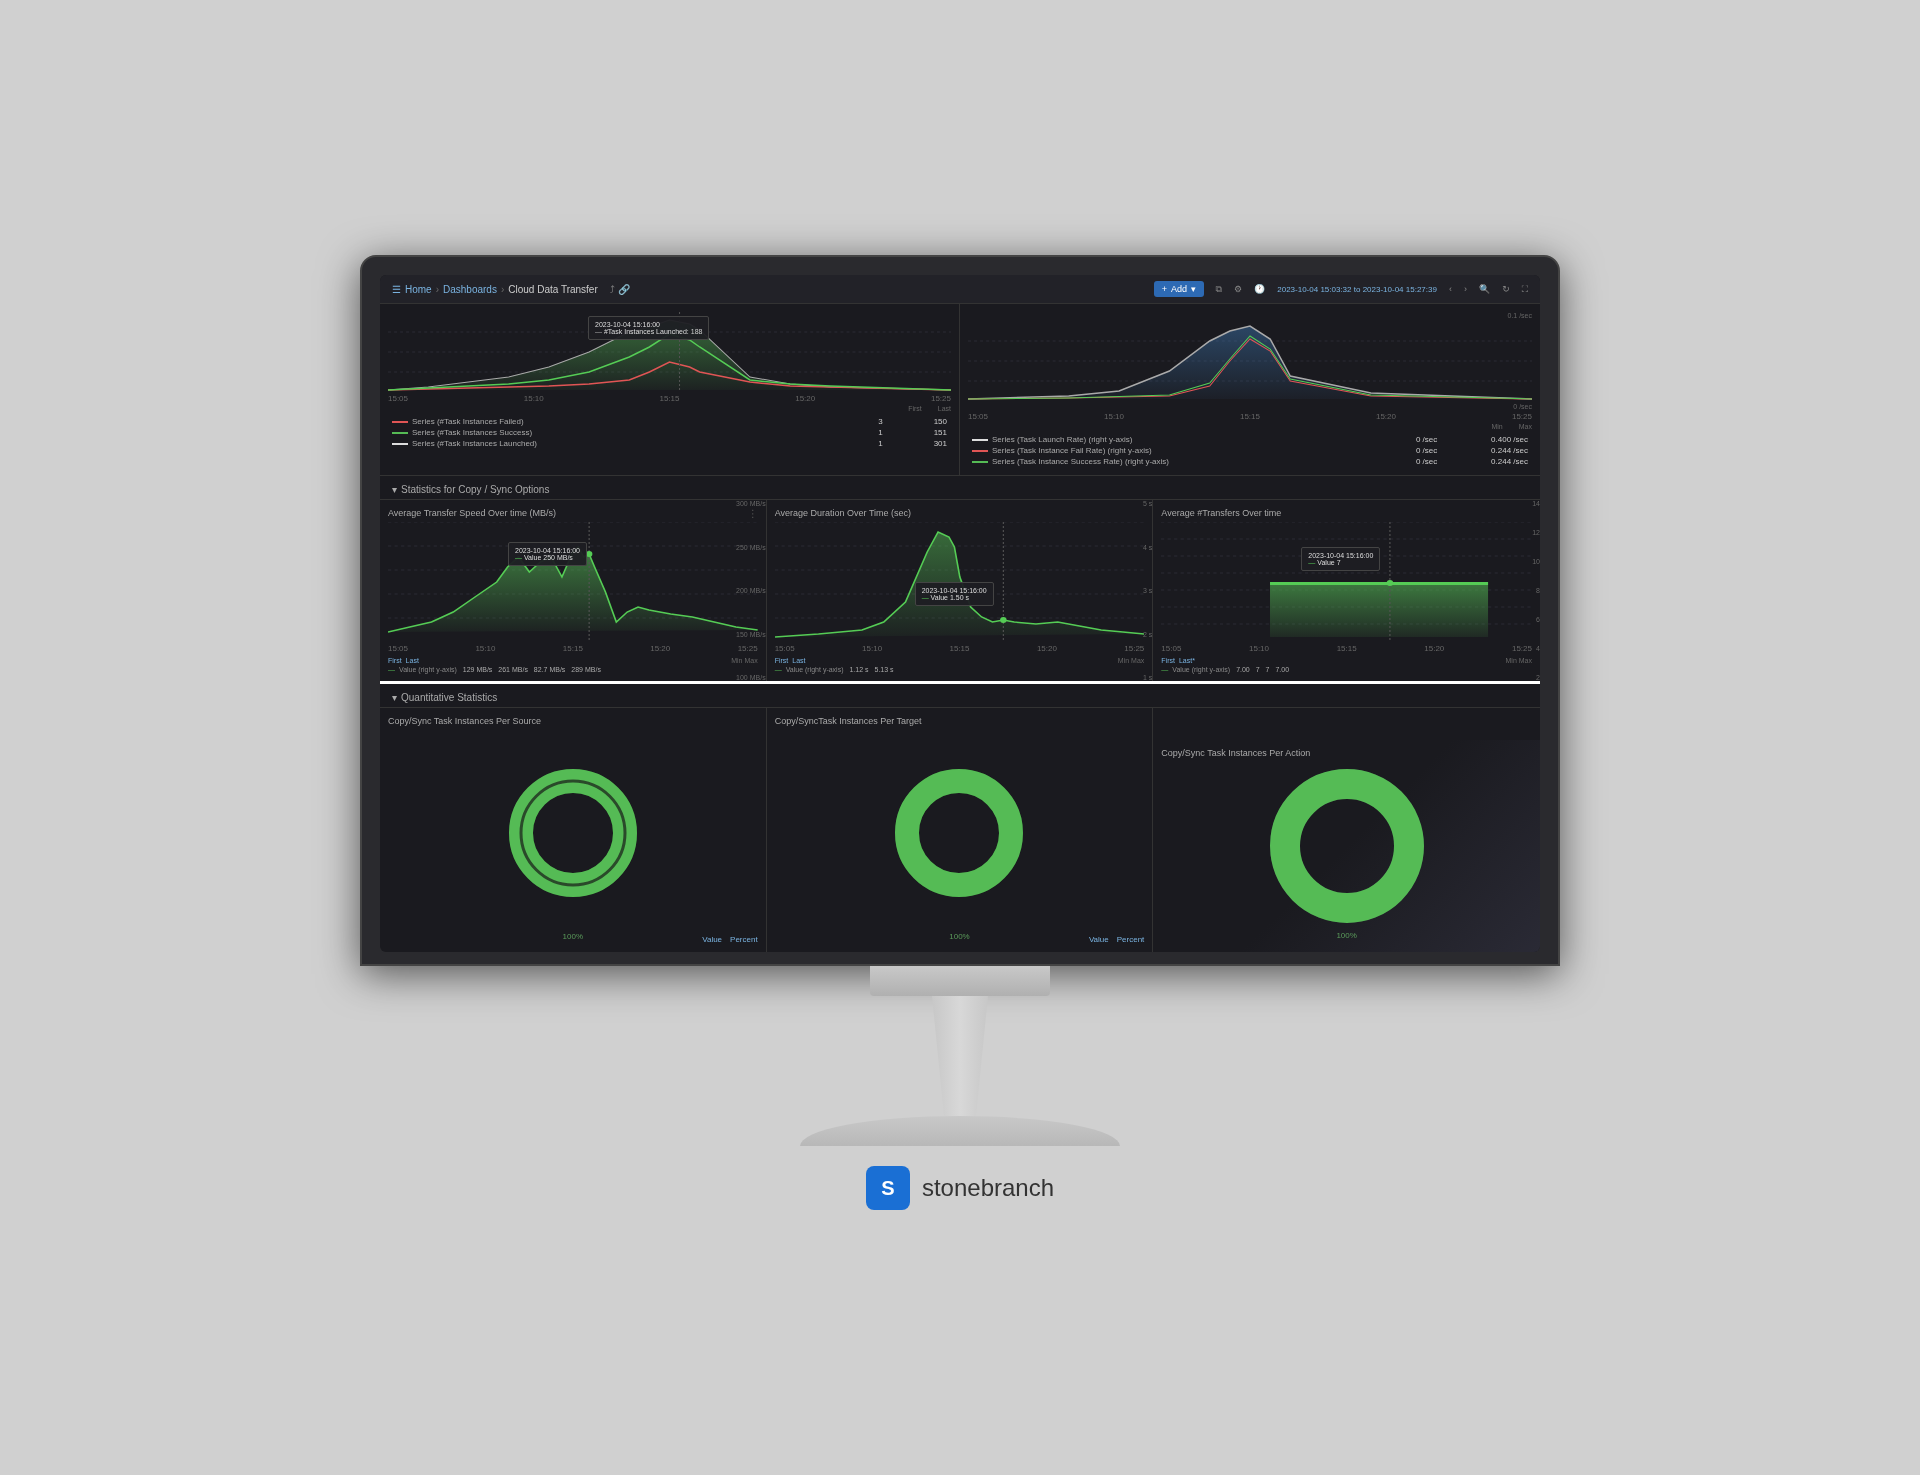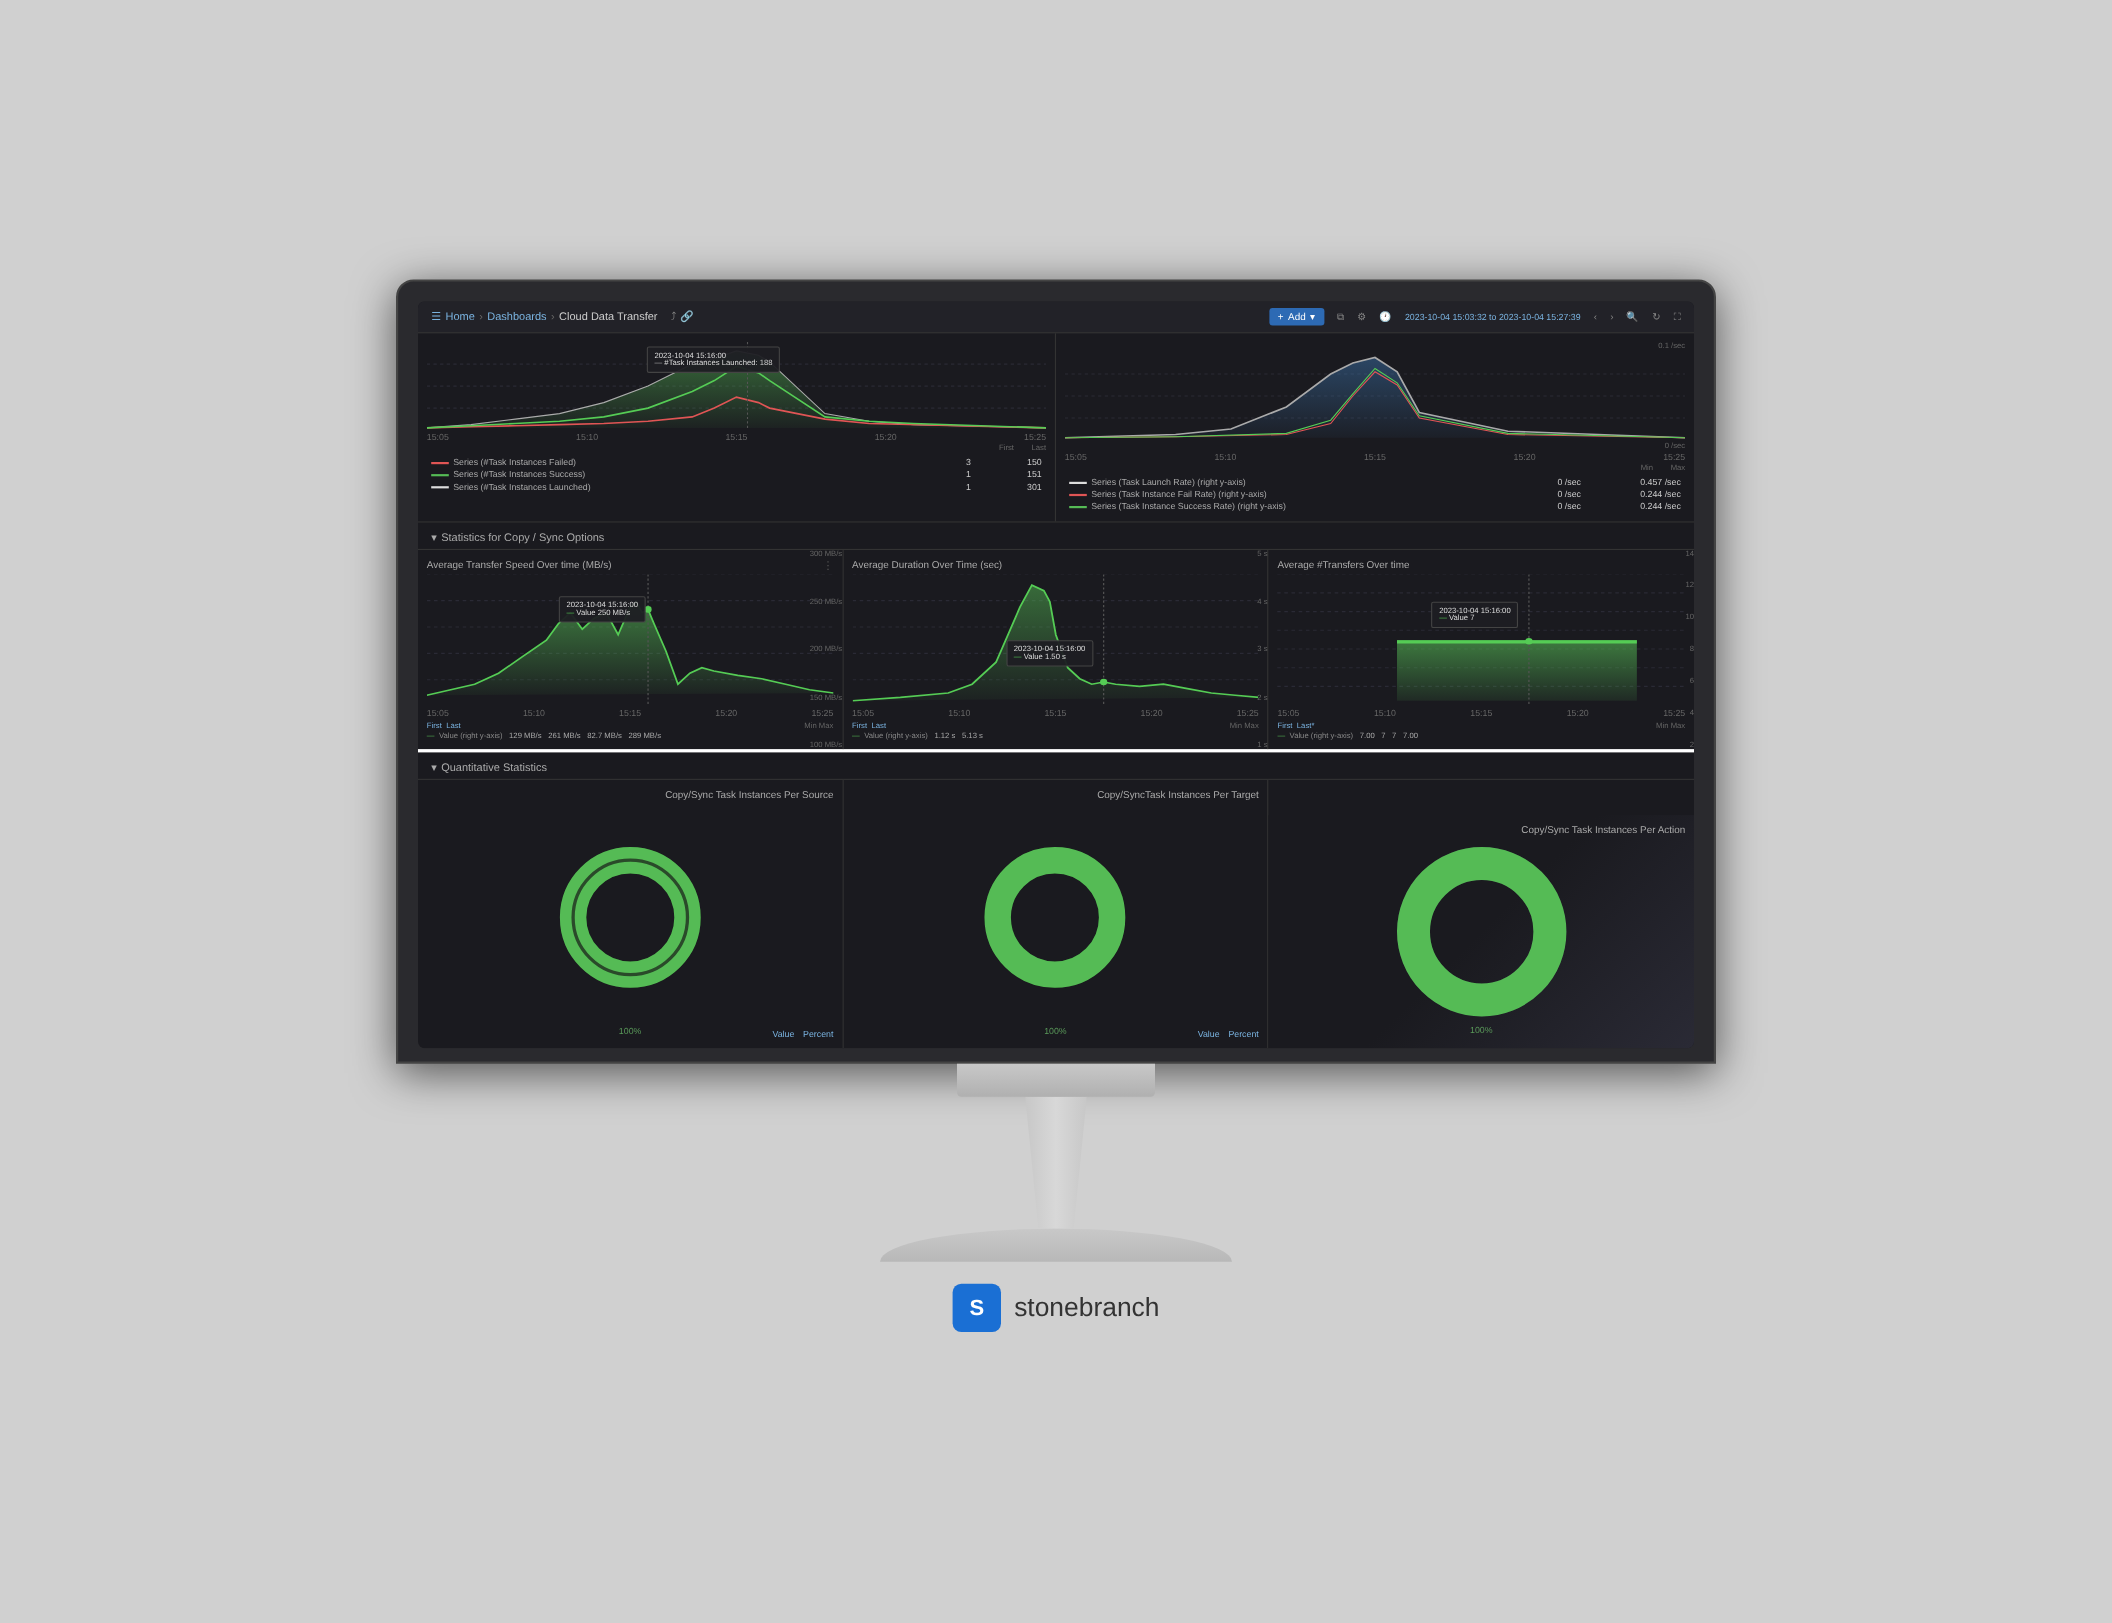--- a/index.html
+++ b/index.html
@@ -295,21 +295,20 @@
       display: flex;
       flex-direction: column;
     }
 
     .donut-box:last-child { border-right: none; margin-top: 32px; }
 
     .donut-title {
       font-size: 9px;
       color: #aaa;
       margin-bottom: 8px;
-      text-align: right;
     }
 
     .donut-center {
       display: flex;
       justify-content: center;
       align-items: center;
       flex: 1;
       position: relative;
     }
 
@@ -474,21 +473,21 @@
             </div>
             <div style="display:flex; justify-content:flex-end; gap:16px; font-size:7px; color:#666; margin-bottom:2px;">
               <span>Min</span>
               <span>Max</span>
             </div>
             <table class="legend-table">
               <tbody>
                   <tr>
                 <td><span class="legend-dot" style="background:#dddddd"></span><span>Series (Task Launch Rate) (right y-axis)</span></td>
                 <td class="col-val">0 /sec</td>
-                <td class="col-val">0.457 /sec</td>
+                <td class="col-val">0.400 /sec</td>
               </tr>
               <tr>
                 <td><span class="legend-dot" style="background:#e05555"></span><span>Series (Task Instance Fail Rate) (right y-axis)</span></td>
                 <td class="col-val">0 /sec</td>
                 <td class="col-val">0.244 /sec</td>
               </tr>
               <tr>
                 <td><span class="legend-dot" style="background:#55bb55"></span><span>Series (Task Instance Success Rate) (right y-axis)</span></td>
                 <td class="col-val">0 /sec</td>
                 <td class="col-val">0.244 /sec</td>

